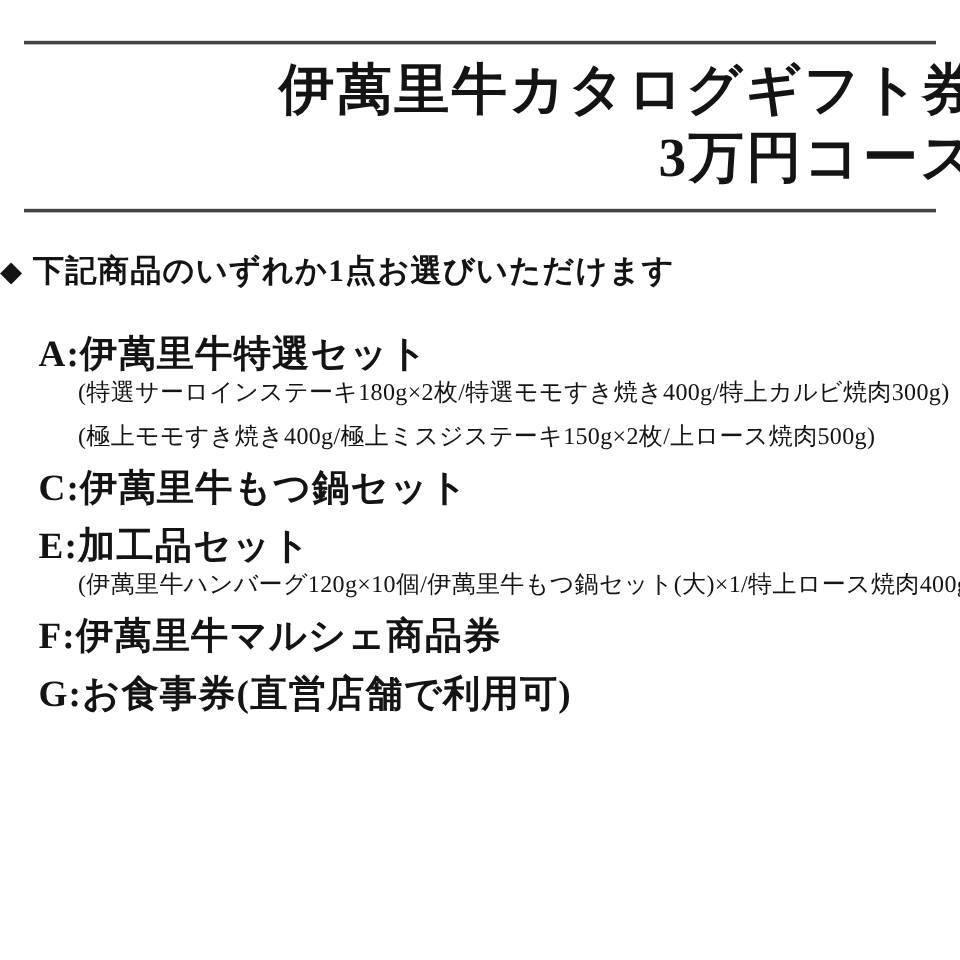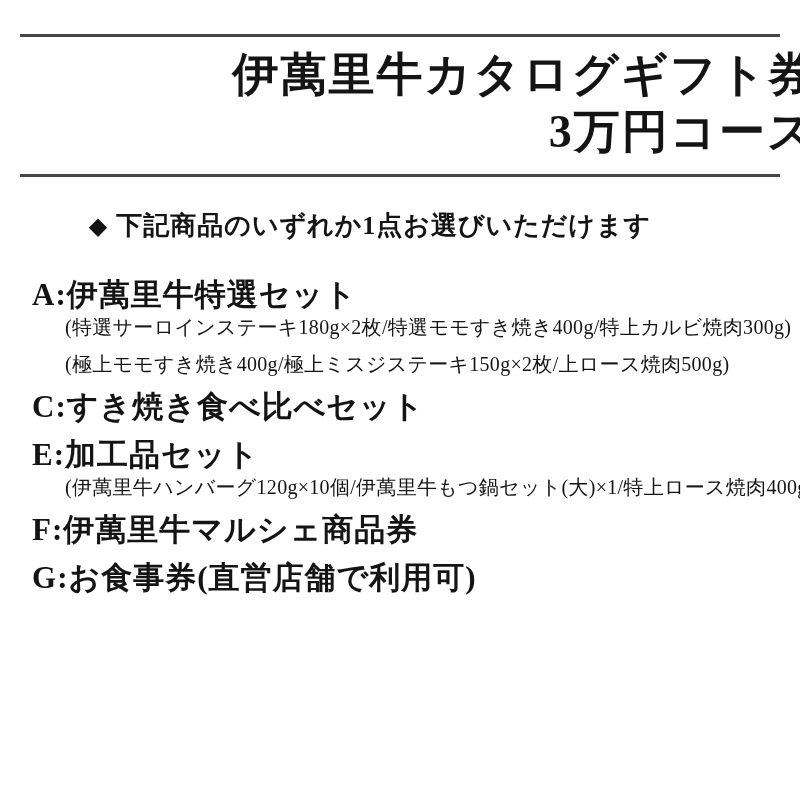--- a/index.html
+++ b/index.html
@@ -40,21 +40,21 @@
     font-size: 46px;
     line-height: 57px;
     letter-spacing: 2px;
   }
   .title-line { display: block; }
   .subtitle {
     position: absolute;
     top: 209px;
     left: 0;
     width: 740px;
-    text-align: center;
+    text-align: left;
     font-weight: 700;
     font-size: 26px;
     line-height: 34px;
     letter-spacing: 1px;
   }
   .subtitle .diamond {
     font-size: 24px;
     margin-right: 8px;
   }
   .items {
@@ -106,21 +106,21 @@
       </div>
       <div class="item-detail">(特選サーロインステーキ180g×2枚/特選モモすき焼き400g/特上カルビ焼肉300g)</div>
     </div>
 
     <div class="item">
       <div class="item-detail">(極上モモすき焼き400g/極上ミスジステーキ150g×2枚/上ロース焼肉500g)</div>
     </div>
 
     <div class="item">
       <div class="item-heading">
-        <span>C</span><span>:</span><span>すき焼き食べ比べセット</span>
+        <span>C</span><span>:</span><span>伊萬里牛もつ鍋セット</span>
       </div>
     </div>
 
 
     <div class="item">
       <div class="item-heading">
         <span>E</span><span>:</span><span>加工品セット</span>
       </div>
       <div class="item-detail">(伊萬里牛ハンバーグ120g×10個/伊萬里牛もつ鍋セット(大)×1/特上ロース焼肉400g)</div>
     </div>

